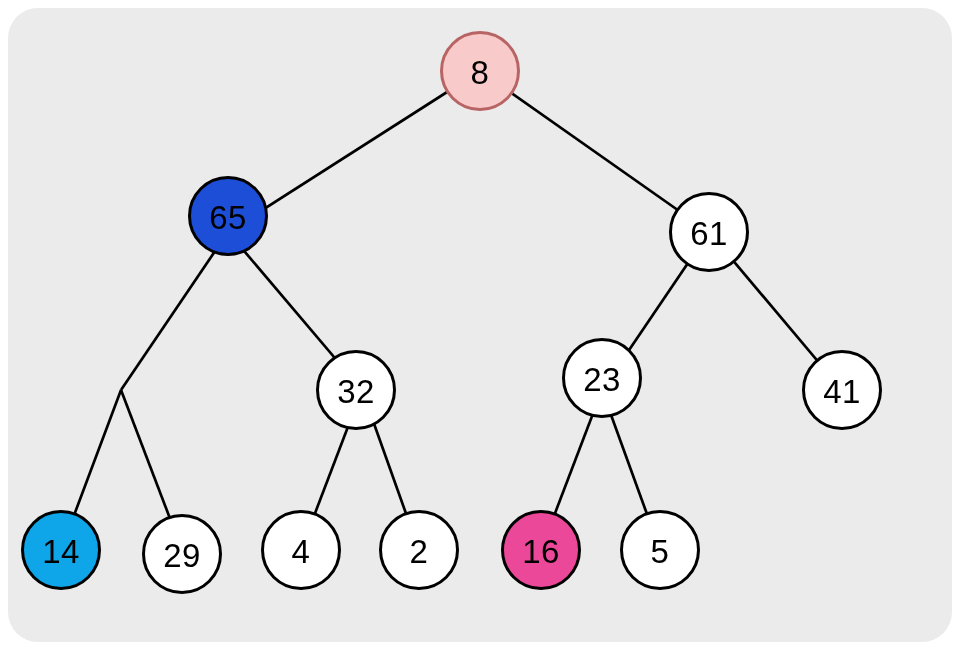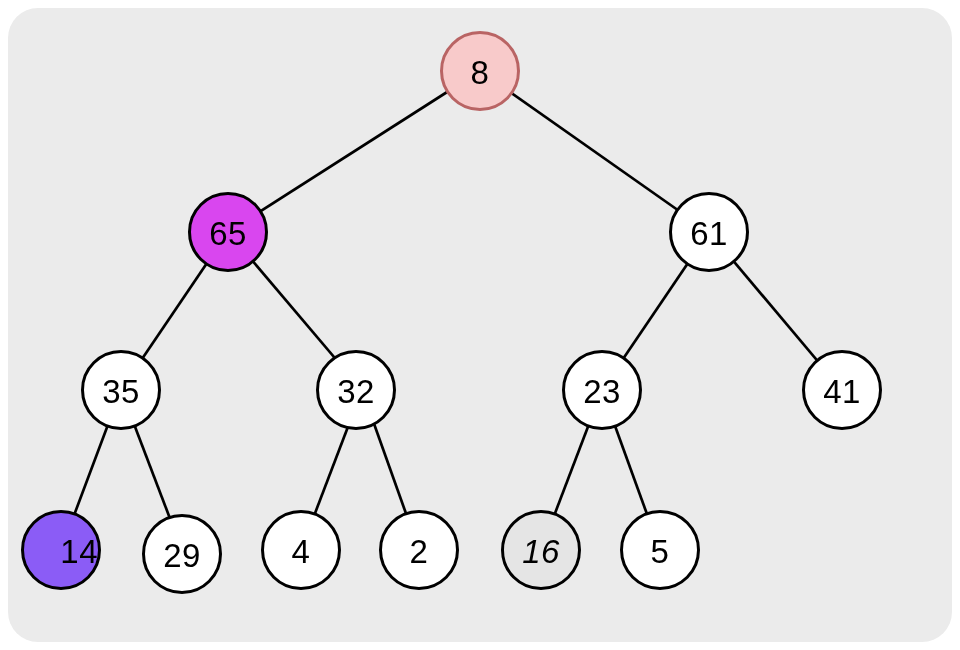--- a/index.html
+++ b/index.html
@@ -70,50 +70,47 @@
       <line x1="121" y1="390" x2="182" y2="550" stroke="#000000" stroke-width="2.7"></line>
       <line x1="362" y1="390" x2="301" y2="550" stroke="#000000" stroke-width="2.7"></line>
       <line x1="362" y1="390" x2="419" y2="550" stroke="#000000" stroke-width="2.7"></line>
       <line x1="602" y1="390" x2="541" y2="550" stroke="#000000" stroke-width="2.7"></line>
       <line x1="602" y1="390" x2="660" y2="550" stroke="#000000" stroke-width="2.7"></line>
     </svg>
   <div class="nodes-layer" id="nodes-layer">
       <div class="node" style="left: 440px; top: 31px; width: 80px; height: 80px; background: rgb(248, 202, 202); border: 3px solid rgb(185, 100, 100); color: rgb(0, 0, 0);">
         <span>8</span>
       </div>
-      <div class="node" style="left: 188px; top: 192px; width: 80px; height: 80px; background: #d946ef; border: 3px solid rgb(0, 0, 0); color: rgb(0, 0, 0); text-align: right;">
+      <div class="node" style="left: 188px; top: 176px; width: 80px; height: 80px; background: #1d4ed8; border: 3px solid rgb(0, 0, 0); color: rgb(0, 0, 0); text-align: right;">
         <span>65</span>
       </div>
       <div class="node" style="left: 669px; top: 192px; width: 80px; height: 80px; background: rgb(255, 255, 255); border: 3px solid rgb(0, 0, 0); color: rgb(0, 0, 0); text-align: right;">
         <span>61</span>
       </div>
-      <div class="node" style="left: 81px; top: 350px; width: 80px; height: 80px; background: rgb(255, 255, 255); border: 3px solid rgb(0, 0, 0); color: rgb(0, 0, 0);">
-        <span>35</span>
-      </div>
       <div class="node" style="left: 316px; top: 350px; width: 80px; height: 80px; background: rgb(255, 255, 255); border: 3px solid rgb(0, 0, 0); color: rgb(0, 0, 0);">
         <span>32</span>
       </div>
-      <div class="node" style="left: 562px; top: 350px; width: 80px; height: 80px; background: rgb(255, 255, 255); border: 3px solid rgb(0, 0, 0); color: rgb(0, 0, 0);">
+      <div class="node" style="left: 562px; top: 338px; width: 80px; height: 80px; background: rgb(255, 255, 255); border: 3px solid rgb(0, 0, 0); color: rgb(0, 0, 0);">
         <span>23</span>
       </div>
       <div class="node" style="left: 802px; top: 350px; width: 80px; height: 80px; background: rgb(255, 255, 255); border: 3px solid rgb(0, 0, 0); color: rgb(0, 0, 0); text-align: right;">
         <span>41</span>
       </div>
-      <div class="node" style="left: 21px; top: 510px; width: 80px; height: 80px; background: #8b5cf6; border: 3px solid rgb(0, 0, 0); color: rgb(0, 0, 0); justify-content: flex-end;">
+      <div class="node" style="left: 21px; top: 510px; width: 80px; height: 80px; background: #0ea5e9; border: 3px solid rgb(0, 0, 0); color: rgb(0, 0, 0);">
         <span>14</span>
       </div>
       <div class="node" style="left: 142px; top: 514px; width: 80px; height: 80px; background: rgb(255, 255, 255); border: 3px solid rgb(0, 0, 0); color: rgb(0, 0, 0);">
         <span>29</span>
       </div>
       <div class="node" style="left: 261px; top: 510px; width: 80px; height: 80px; background: rgb(255, 255, 255); border: 3px solid rgb(0, 0, 0); color: rgb(0, 0, 0);">
         <span>4</span>
       </div>
       <div class="node" style="left: 379px; top: 510px; width: 80px; height: 80px; background: rgb(255, 255, 255); border: 3px solid rgb(0, 0, 0); color: rgb(0, 0, 0);">
         <span>2</span>
       </div>
-      <div class="node" style="left: 501px; top: 510px; width: 80px; height: 80px; background: #e5e5e5; border: 3px solid rgb(0, 0, 0); color: rgb(0, 0, 0); font-style: italic;">
+      <div class="node" style="left: 501px; top: 510px; width: 80px; height: 80px; background: #ec4899; border: 3px solid rgb(0, 0, 0); color: rgb(0, 0, 0);">
         <span>16</span>
       </div>
       <div class="node" style="left: 620px; top: 510px; width: 80px; height: 80px; background: rgb(255, 255, 255); border: 3px solid rgb(0, 0, 0); color: rgb(0, 0, 0);">
         <span>5</span>
       </div>
     </div>
 </div>
 
 </body></html>

